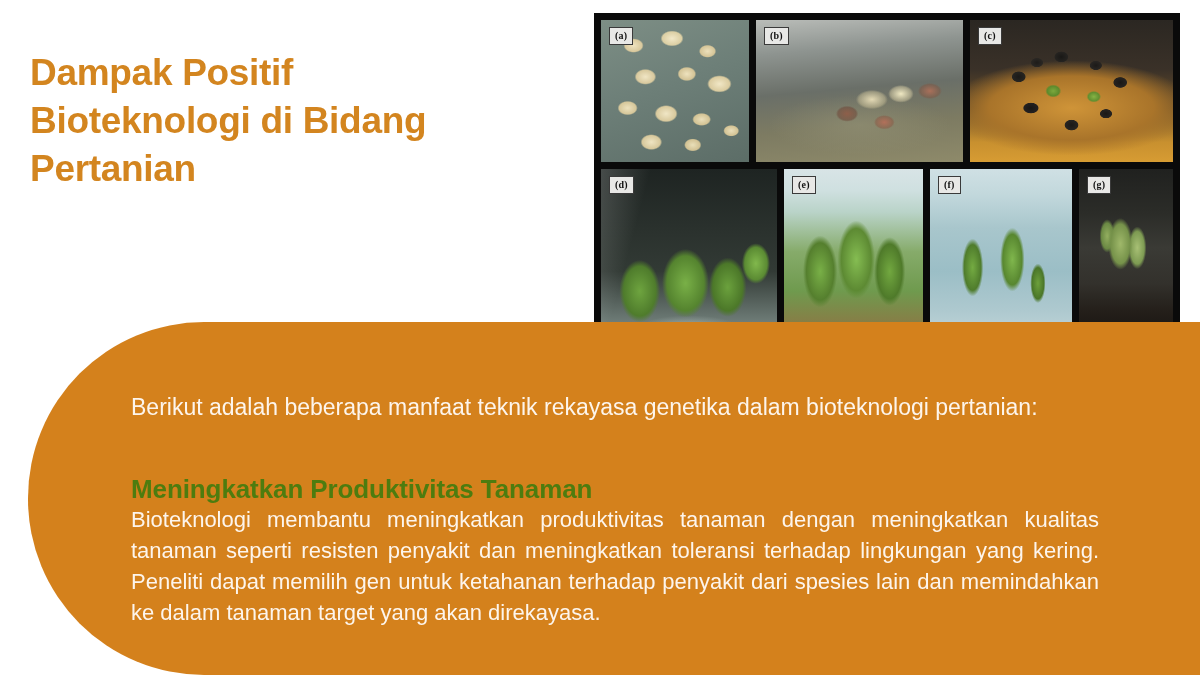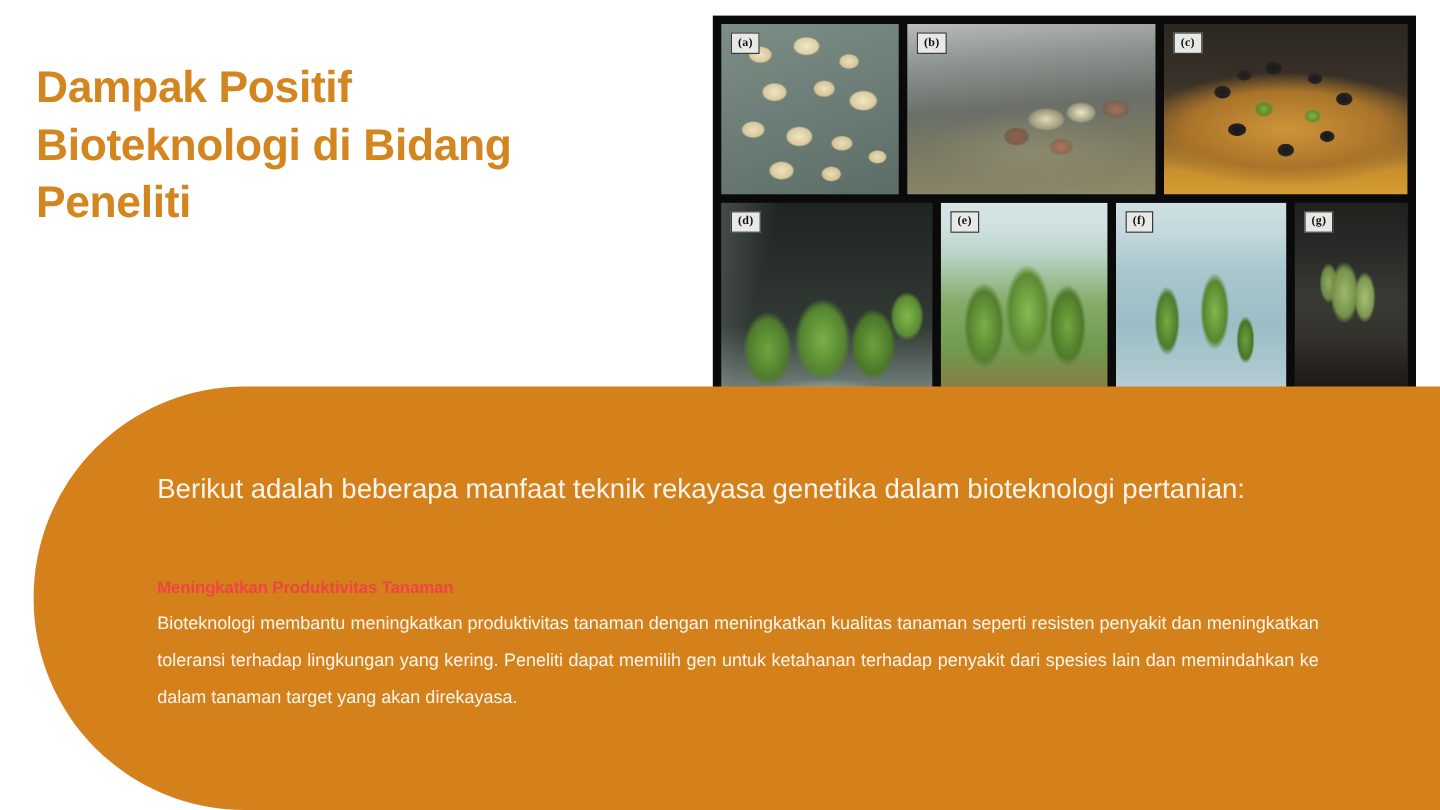--- a/index.html
+++ b/index.html
@@ -57,30 +57,30 @@
     color: #FDF5EC;
   }
   .intro-para {
     font-size: 23px;
     line-height: 31px;
     text-align: justify;
     text-justify: inter-word;
     margin: 0;
   }
   .section-head {
-    font-size: 14px;
+    font-size: 26px;
     font-weight: bold;
     line-height: 26px;
     margin: 0;
     padding-top: 53px;
-    color: #ef4444;
+    color: #4d7c0f;
     letter-spacing: -0.1px;
   }
   .body-para {
-    font-size: 15px;
+    font-size: 22px;
     line-height: 31px;
     text-align: justify;
     text-justify: inter-word;
     margin: 0;
     padding-top: 2px;
   }
 
   
   .figure-block {
     position: absolute;
@@ -215,21 +215,21 @@
       linear-gradient(180deg, #20211f 0%, #2b2c28 22%, #3a3a35 40%, #33312c 58%, #241f1a 72%, #181410 86%, #120f0c 100%);
   }
 </style>
 </head>
 <body>
 
 <div class="slide">
 
   <h1 class="slide-title">Dampak Positif
 Bioteknologi di Bidang
-Peneliti</h1>
+Pertanian</h1>
 
   <div class="figure-block">
 
     <div class="fig-row top">
       <div class="fig-cell cell-a">
         <div class="art art-a"></div>
         <span class="fig-label">(a)</span>
       </div>
       <div class="fig-cell cell-b">
         <div class="art art-b"></div>

